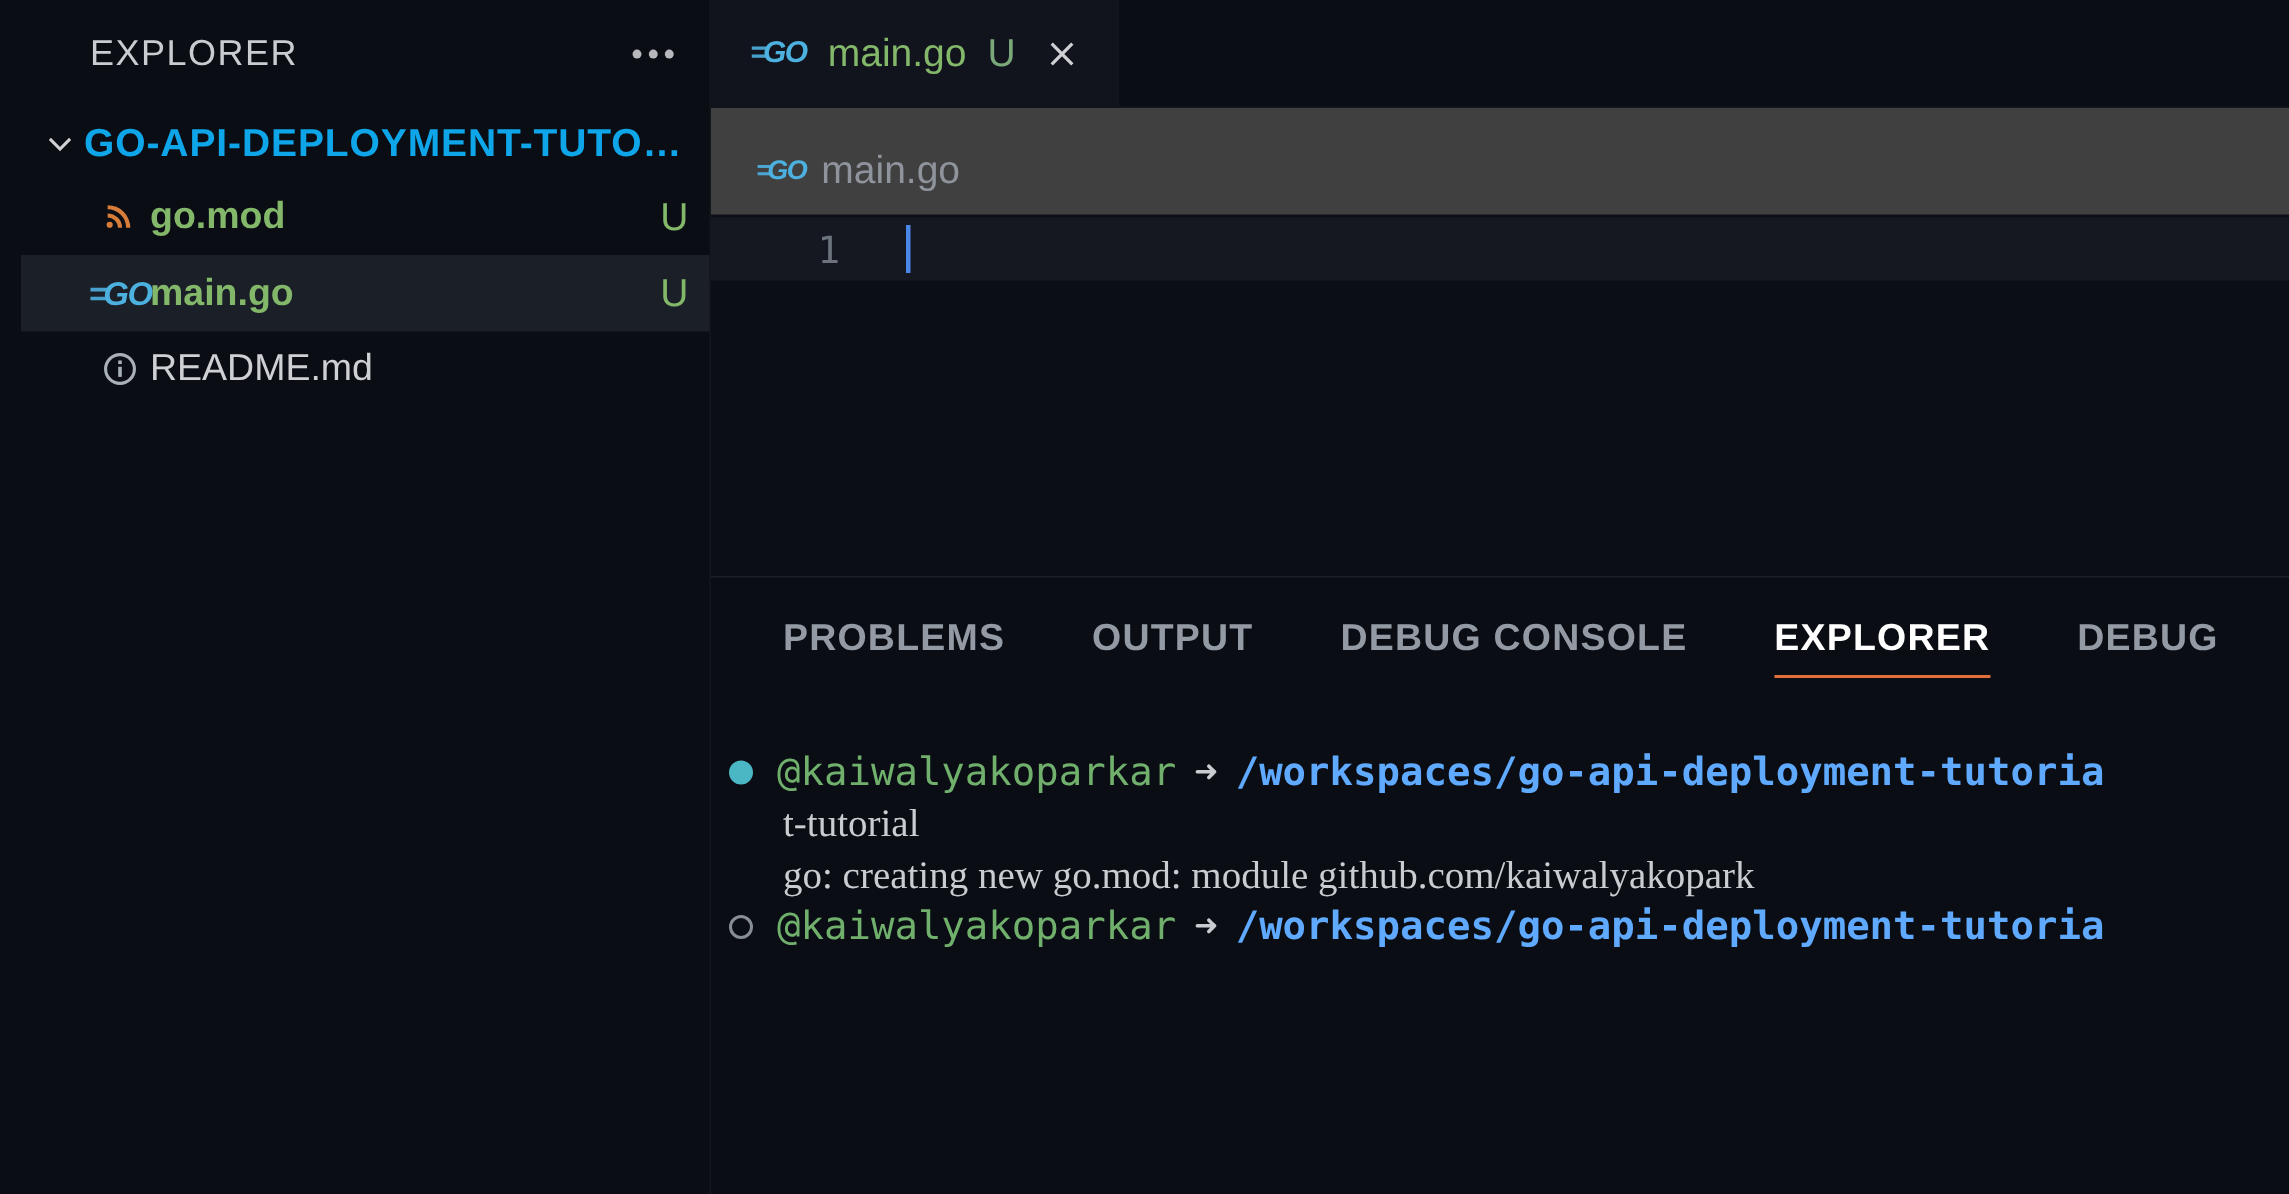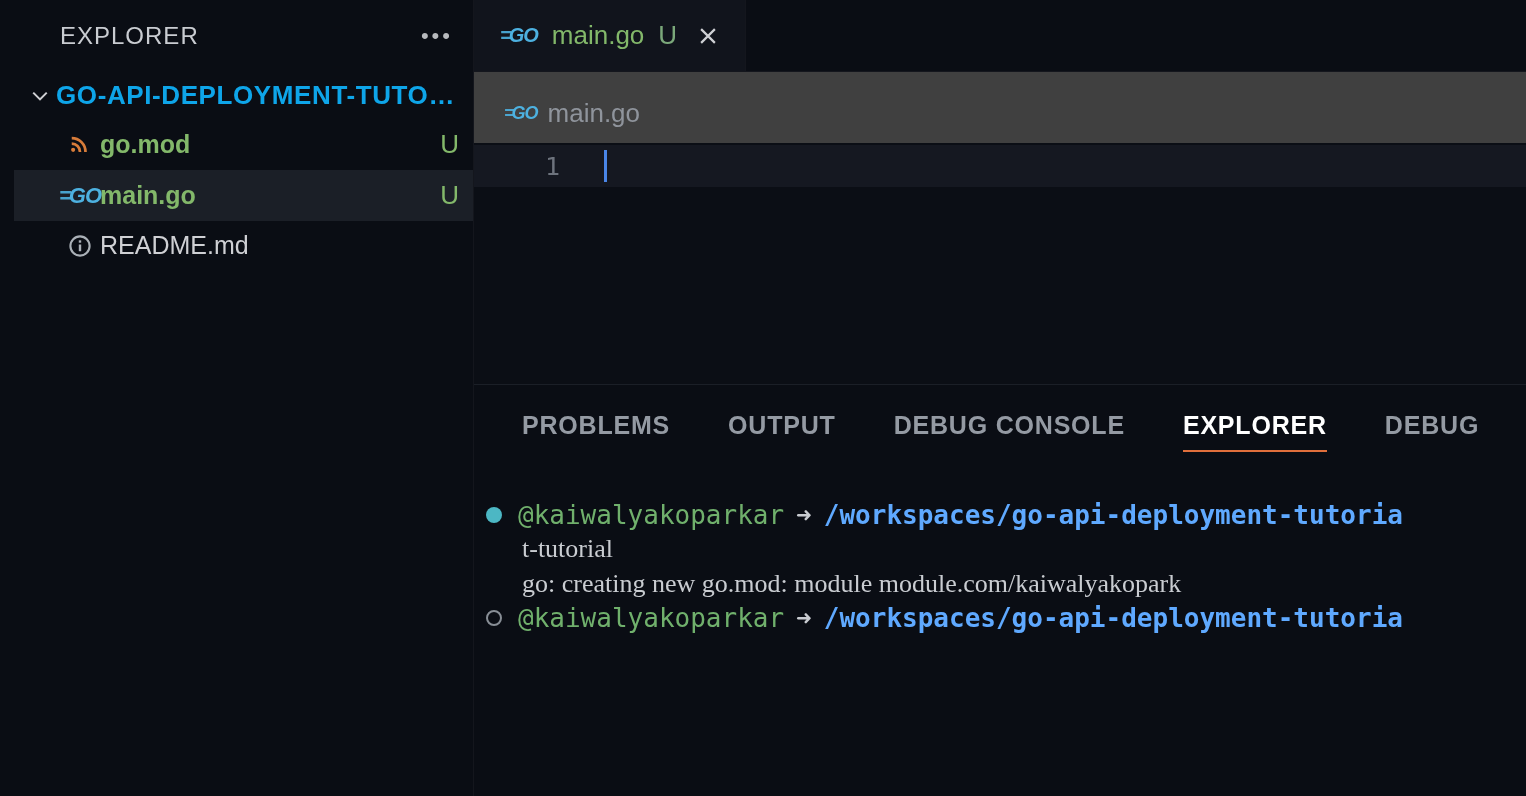--- a/index.html
+++ b/index.html
@@ -285,21 +285,21 @@
       <div class="term-line">
         <span class="bullet filled"></span>
         <span class="prompt-user">@kaiwalyakoparkar</span>
         <span class="prompt-arrow">➜</span>
         <span class="prompt-path">/workspaces/go-api-deployment-tutoria</span>
       </div>
       <div class="term-line term-indent">
         <span class="term-plain">t-tutorial</span>
       </div>
       <div class="term-line term-indent">
-        <span class="term-plain">go: creating new go.mod: module module.com/kaiwalyakopark</span>
+        <span class="term-plain">go: creating new go.mod: module github.com/kaiwalyakopark</span>
       </div>
       <div class="term-line">
         <span class="bullet hollow"></span>
         <span class="prompt-user">@kaiwalyakoparkar</span>
         <span class="prompt-arrow">➜</span>
         <span class="prompt-path">/workspaces/go-api-deployment-tutoria</span>
       </div>
     </div>
   </div>
 </div>

